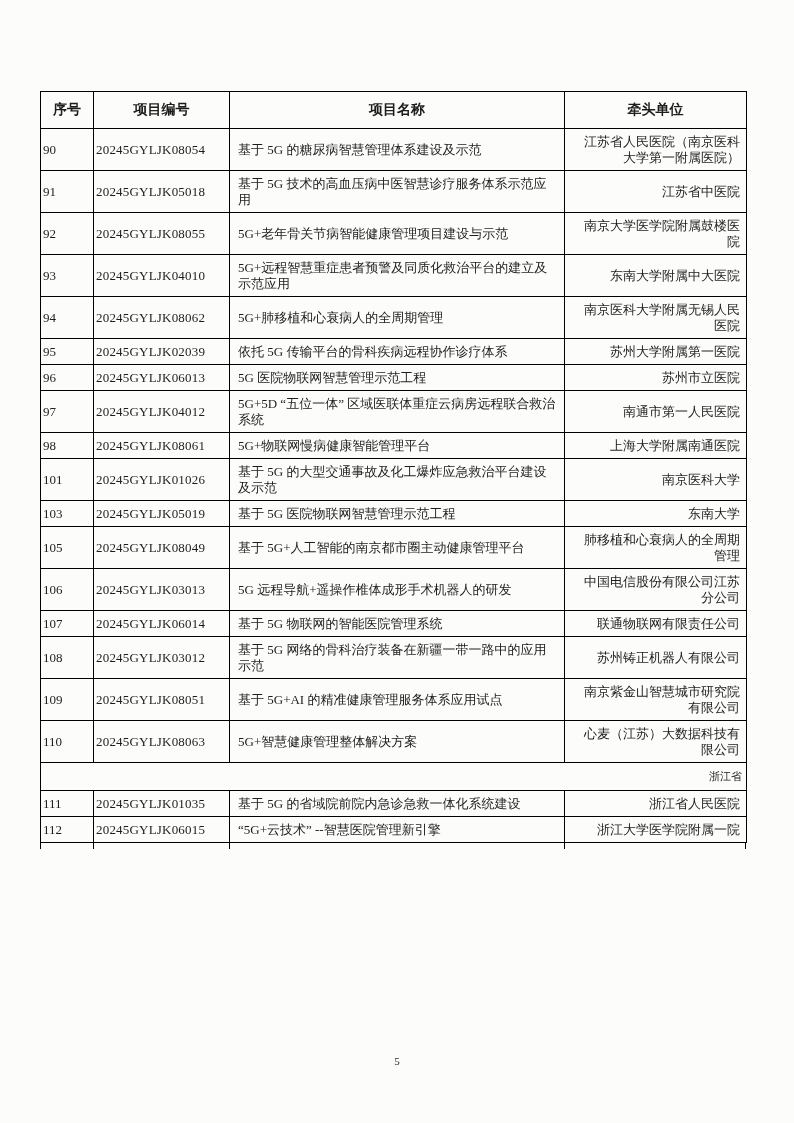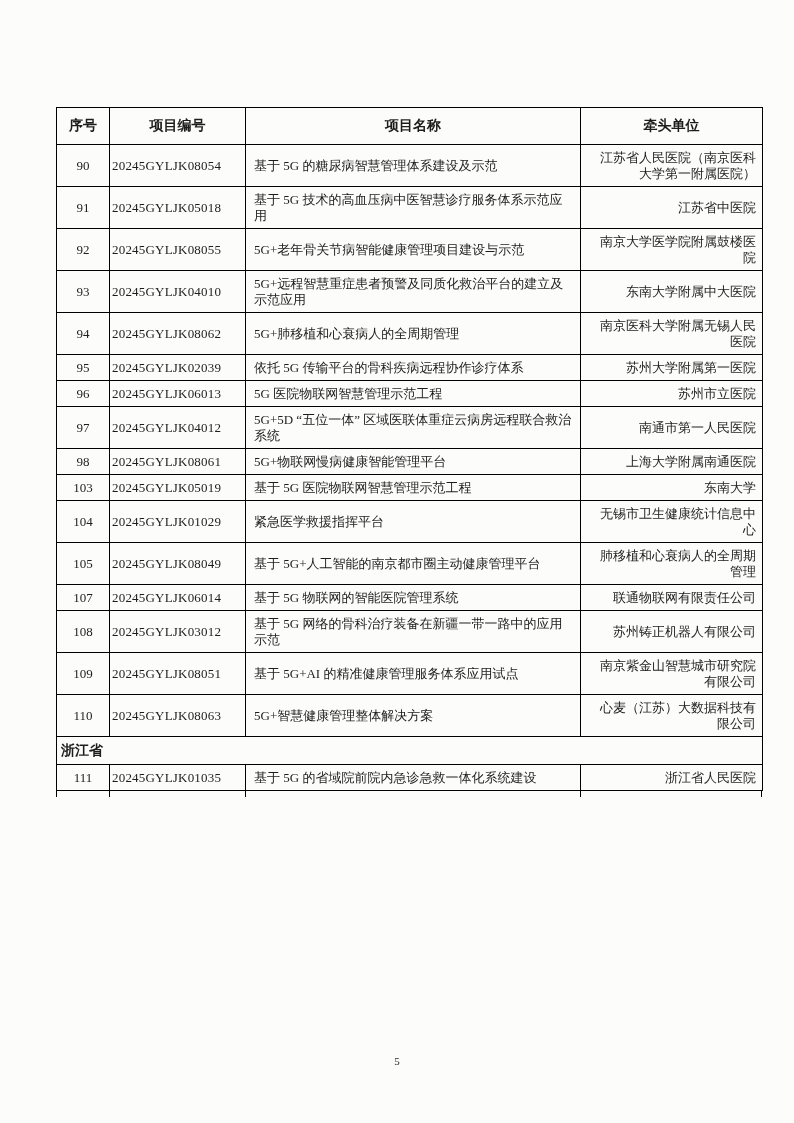--- a/index.html
+++ b/index.html
@@ -15,24 +15,23 @@
   .page {
     position: relative;
     width: 794px;
     height: 1123px;
     background: #fcfcfa;
     color: #1d1d1d;
     overflow: hidden;
   }
   .table-wrap {
     position: absolute;
-    left: 56px;
+    left: 40px;
     top: 91px;
     width: 706px;
-    margin-top: 16px;
   }
   table.project-table {
     width: 100%;
     border-collapse: collapse;
     table-layout: fixed;
   }
   .project-table th,
   .project-table td {
     border: 1px solid #000;
     font-size: 13px;
@@ -42,42 +41,41 @@
     word-break: break-word;
   }
   .project-table th {
     font-size: 14px;
     font-weight: bold;
     text-align: center;
     line-height: 18px;
     padding: 9px 4px;
   }
   .project-table td.num {
-    text-align: center;
     padding-left: 2px;
     padding-right: 2px;
   }
   .project-table td.code {
     text-align: left;
     padding-left: 2px;
     padding-right: 2px;
     letter-spacing: 0.2px;
   }
   .project-table td.name {
     text-align: left;
     padding-left: 8px;
   }
   .project-table td.unit {
     text-align: right;
     padding-left: 8px;
   }
   .project-table td.section {
-    text-align: left;
-    font-weight: bold;
-    font-size: 14px;
+    text-align: right;
+    font-weight: normal;
+    font-size: 11px;
     line-height: 19px;
     padding: 4px;
   }
   
   .stub {
     position: absolute;
     top: 100%;
     width: 1px;
     height: 6px;
     background: #000;
@@ -167,38 +165,44 @@
             <td class="name">5G+5D “五位一体” 区域医联体重症云病房远程联合救治系统</td>
             <td class="unit">南通市第一人民医院</td>
           </tr>
           <tr>
             <td class="num">98</td>
             <td class="code">20245GYLJK08061</td>
             <td class="name">5G+物联网慢病健康智能管理平台</td>
             <td class="unit">上海大学附属南通医院</td>
           </tr>
           <tr>
+            <td class="num">101</td>
+            <td class="code">20245GYLJK01026</td>
+            <td class="name">基于 5G 的大型交通事故及化工爆炸应急救治平台建设及示范</td>
+            <td class="unit">南京医科大学</td>
+          </tr>
+          <tr>
             <td class="num">103</td>
             <td class="code">20245GYLJK05019</td>
             <td class="name">基于 5G 医院物联网智慧管理示范工程</td>
             <td class="unit">东南大学</td>
           </tr>
           <tr>
-            <td class="num">104</td>
-            <td class="code">20245GYLJK01029</td>
-            <td class="name">紧急医学救援指挥平台</td>
-            <td class="unit">无锡市卫生健康统计信息中心</td>
-          </tr>
-          <tr>
             <td class="num">105</td>
             <td class="code">20245GYLJK08049</td>
             <td class="name">基于 5G+人工智能的南京都市圈主动健康管理平台</td>
             <td class="unit">肺移植和心衰病人的全周期管理</td>
           </tr>
           <tr>
+            <td class="num">106</td>
+            <td class="code">20245GYLJK03013</td>
+            <td class="name">5G 远程导航+遥操作椎体成形手术机器人的研发</td>
+            <td class="unit">中国电信股份有限公司江苏分公司</td>
+          </tr>
+          <tr>
             <td class="num">107</td>
             <td class="code">20245GYLJK06014</td>
             <td class="name">基于 5G 物联网的智能医院管理系统</td>
             <td class="unit">联通物联网有限责任公司</td>
           </tr>
           <tr>
             <td class="num">108</td>
             <td class="code">20245GYLJK03012</td>
             <td class="name">基于 5G 网络的骨科治疗装备在新疆一带一路中的应用示范</td>
             <td class="unit">苏州铸正机器人有限公司</td>
@@ -216,20 +220,26 @@
             <td class="unit">心麦（江苏）大数据科技有限公司</td>
           </tr>
           <tr>
             <td colspan="4" class="section">浙江省</td>
           </tr>
           <tr>
             <td class="num">111</td>
             <td class="code">20245GYLJK01035</td>
             <td class="name">基于 5G 的省域院前院内急诊急救一体化系统建设</td>
             <td class="unit">浙江省人民医院</td>
+          </tr>
+          <tr>
+            <td class="num">112</td>
+            <td class="code">20245GYLJK06015</td>
+            <td class="name">“5G+云技术” --智慧医院管理新引擎</td>
+            <td class="unit">浙江大学医学院附属一院</td>
           </tr>
         </tbody>
     </table>
     <div class="stub s0"></div>
     <div class="stub s1"></div>
     <div class="stub s2"></div>
     <div class="stub s3"></div>
     <div class="stub s4"></div>
   </div>
 

